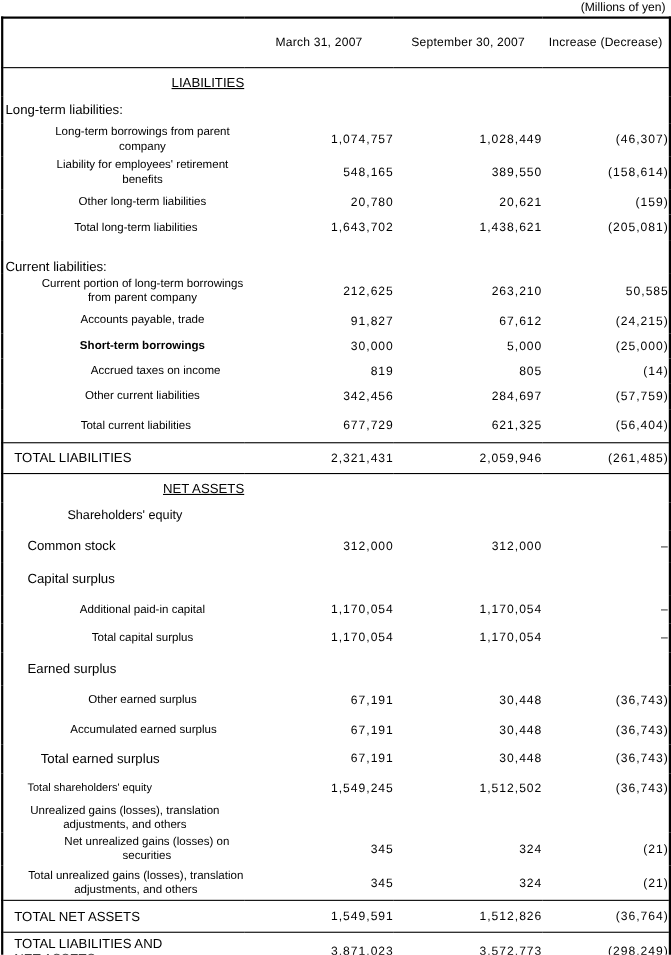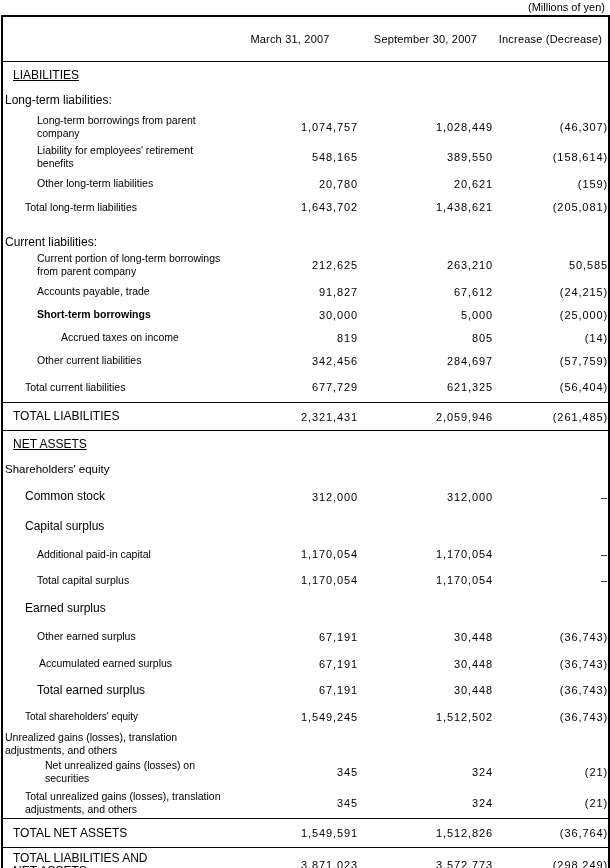--- a/index.html
+++ b/index.html
@@ -93,31 +93,31 @@
   
   tr.r td { border-bottom: none; }
   tr.rule-bot td { border-bottom: 1px solid #000; }
 
   .lbl {
     display: block;
     line-height: 13px;
     white-space: normal;
   }
 
-  .u { text-decoration: underline; }
+  .u { text-decoration: underline; text-align: right; }
 
   
   .ind0 { padding-left: 2px; }
   .ind1 { padding-left: 10px; }
   .ind2 { padding-left: 22px; }
   .ind3 { padding-left: 34px; }
   .ind4 { padding-left: 36px; }
 
   .big { font-size: 12px; }
-  .sm  { font-size: 10.5px; }
+  .sm  { font-size: 10.5px; text-align: center; }
 </style>
 </head>
 <body>
 
 <div class="sheet">
 
   <div class="units-line">(Millions of yen)</div>
 
   <table class="bs">
     <colgroup>

